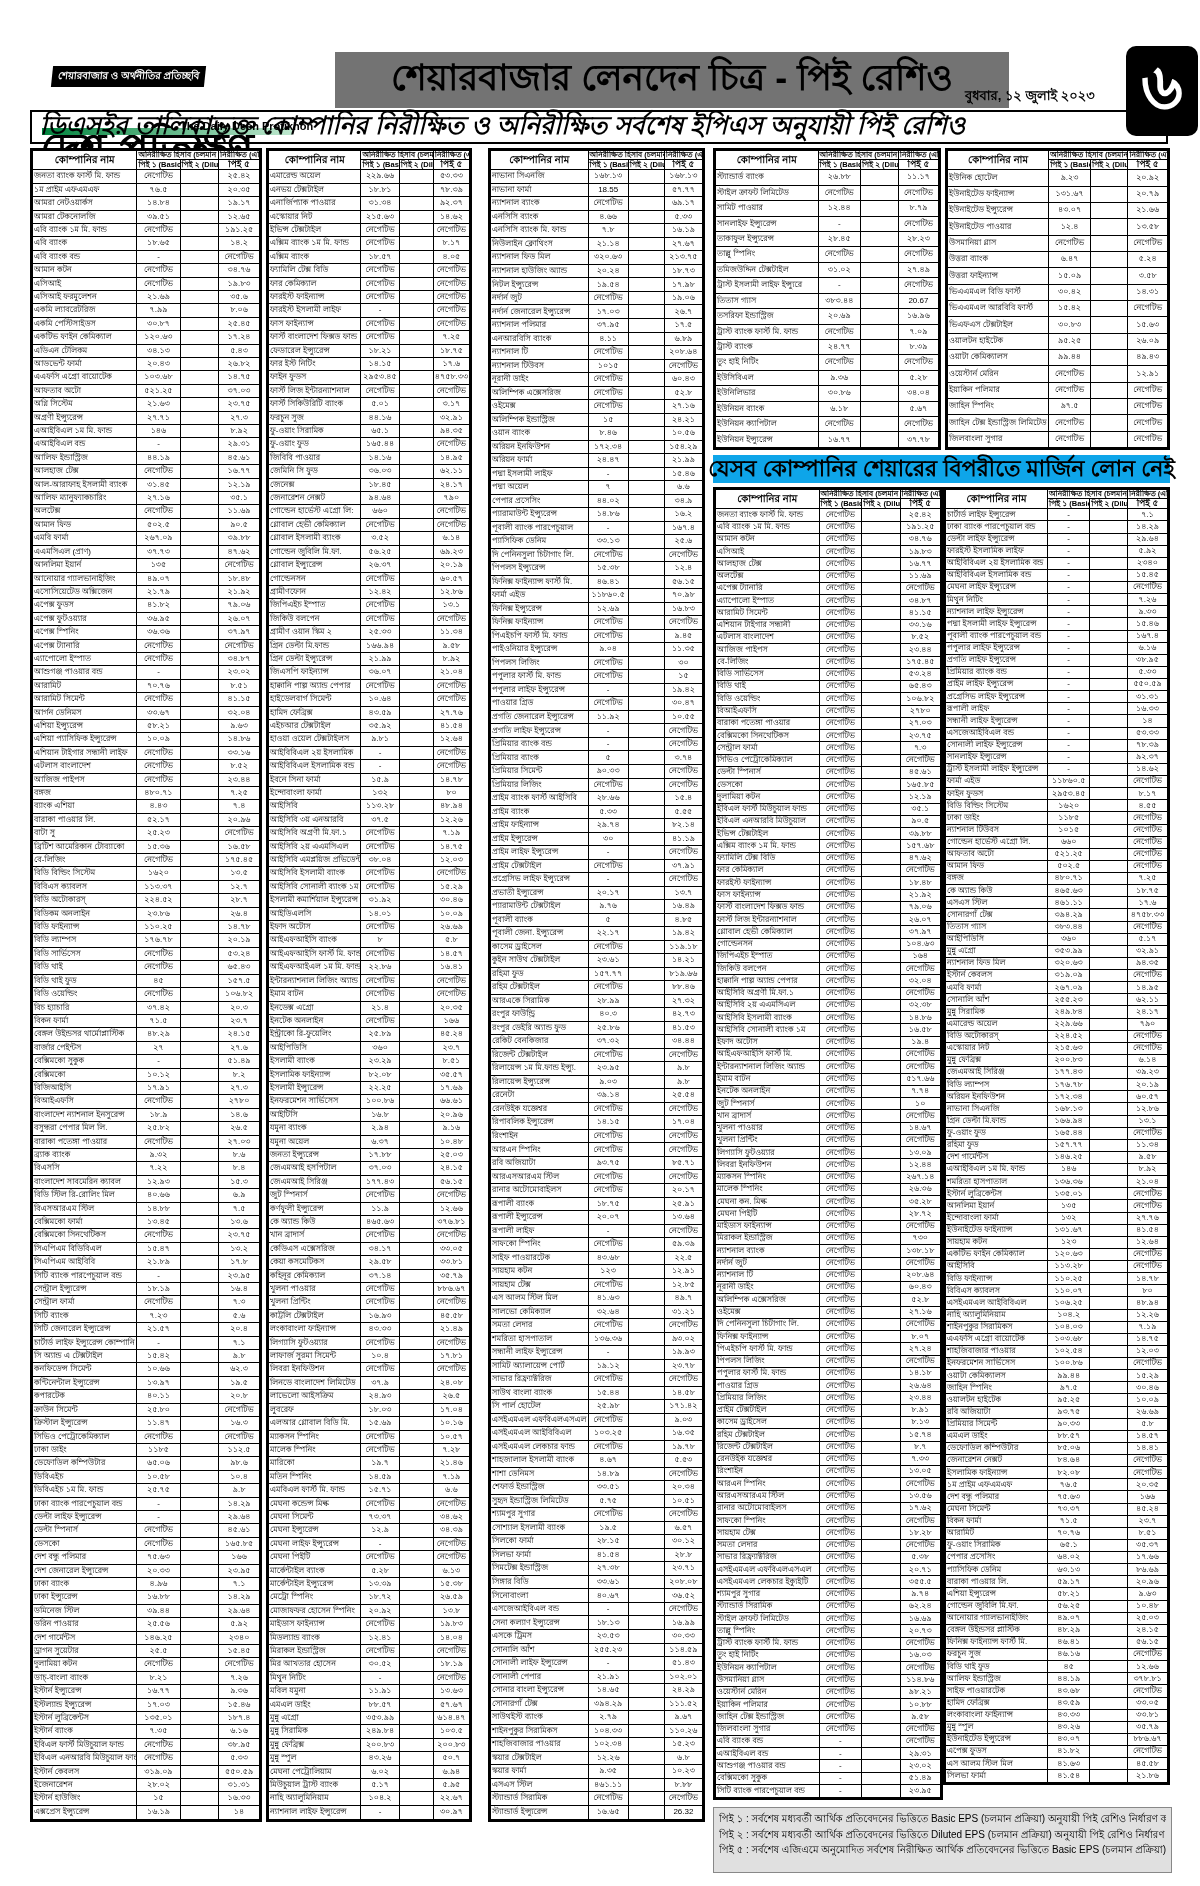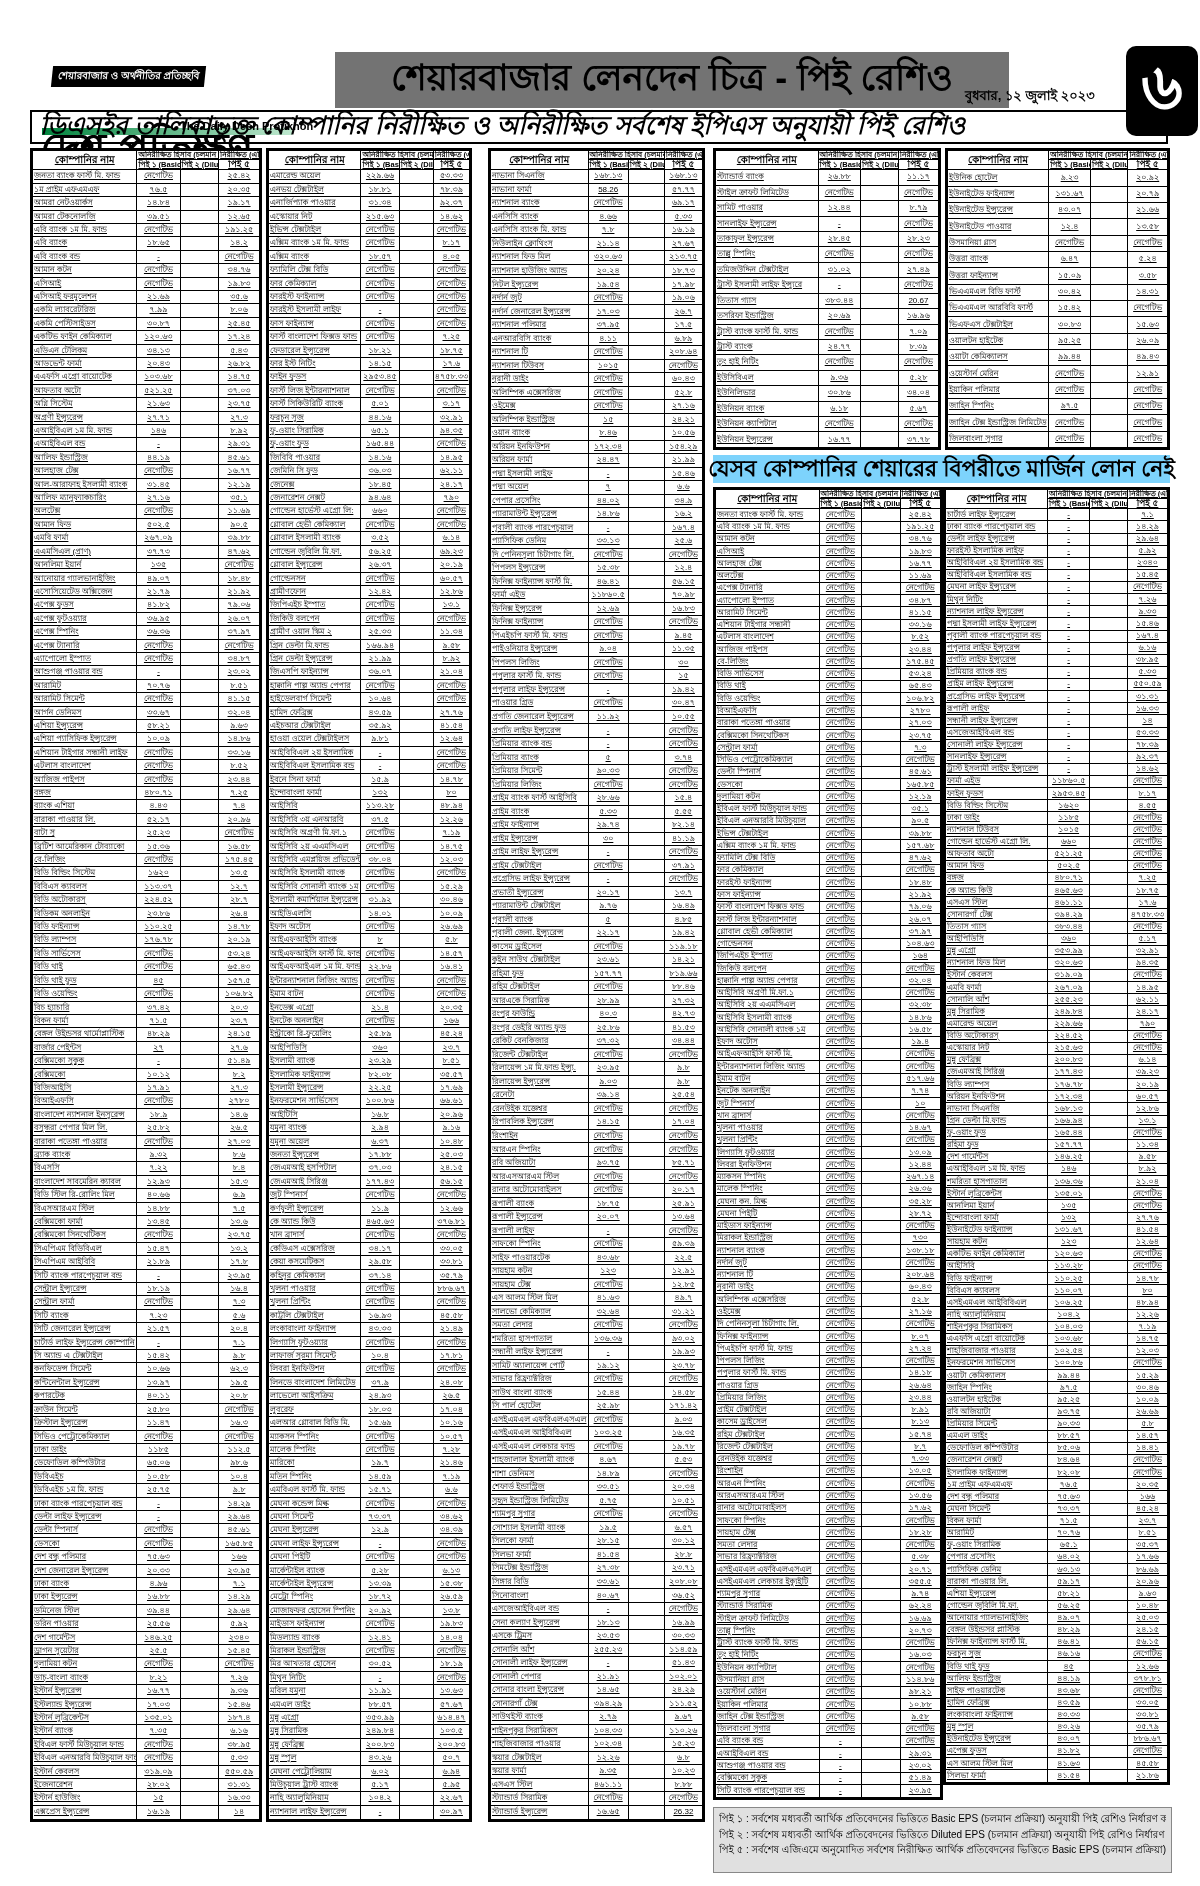--- a/index.html
+++ b/index.html
@@ -11,28 +11,28 @@
   #logo-underline{left:42px;top:128px;width:250px;height:7px;background:linear-gradient(90deg,#00843d,#bfe8cf);}
   #logo-subtitle{left:180px;top:120px;font-size:11px;font-weight:bold;}
   #masthead-box{left:335px;top:52px;width:674px;height:56px;background:#737373;display:flex;align-items:center;justify-content:center;}
   #masthead-box .t{font-size:36px;font-weight:bold;}
   #issue-date{left:965px;top:86px;font-size:13px;font-weight:bold;}
   #page-box{left:1126px;top:46px;width:72px;height:90px;background:#000;border-radius:10px;color:#fff;display:flex;align-items:center;justify-content:center;font-size:64px;font-weight:bold;}
   
   #section-bar{left:30px;top:110px;width:1138px;height:34px;border:2px solid #000;display:flex;align-items:center;padding-left:8px;box-sizing:border-box;}
   #section-bar .t{font-size:25px;font-weight:bold;white-space:nowrap;font-style:italic;}
   
-  table.pe{border-collapse:collapse;table-layout:fixed;width:100%;text-decoration:underline;}
+  table.pe{border-collapse:collapse;table-layout:fixed;width:100%;}
   table.pe th,table.pe td{border:1px solid #000;overflow:hidden;white-space:nowrap;padding:0 1px;line-height:1.05;}
   table.pe th{font-size:7.5px;font-weight:bold;text-align:center;}
   table.pe td.nm{font-size:8px;text-align:left;}
   table.pe td.v{font-size:8px;text-align:center;}
   .colwrap{border:2px solid #000;box-sizing:border-box;background:#fff;}
   
-  #margin-bar{left:713px;top:455px;width:457px;height:28px;background:#7dd3fc;display:flex;align-items:center;justify-content:center;}
+  #margin-bar{left:713px;top:455px;width:457px;height:28px;background:#0ea5e9;display:flex;align-items:center;justify-content:center;}
   #margin-bar .t{font-size:22px;font-weight:bold;white-space:nowrap;}
   
   #footnote-box{left:713px;top:1807px;width:459px;height:66px;background:#e0e0e0;border:1px solid #888;box-sizing:border-box;padding:3px 5px;}
   #footnote-box .fn{font-size:10px;line-height:1.55;white-space:nowrap;overflow:hidden;}
 </style>
 </head>
 <body>
 
 <div class="abs" id="tagline">শেয়ারবাজার ও অর্থনীতির প্রতিচ্ছবি</div>
 <div class="abs" id="logo-title">দেশ প্রতিক্ষণ</div>
@@ -1596,21 +1596,21 @@
       </thead>
       <tbody>
         <tr>
           <td class="nm">নাভানা সিএনজি</td>
           <td class="v">১৬৮.১৩</td>
           <td class="v"></td>
           <td class="v">১৬৮.১৩</td>
         </tr>
         <tr>
           <td class="nm">নাভানা ফার্মা</td>
-          <td class="v">58.26</td>
+          <td class="v">18.55</td>
           <td class="v"></td>
           <td class="v">৫৭.৭৭</td>
         </tr>
         <tr>
           <td class="nm">ন্যাশনাল ব্যাংক</td>
           <td class="v">নেগেটিভ</td>
           <td class="v"></td>
           <td class="v">৬৯.১৭</td>
         </tr>
         <tr>

